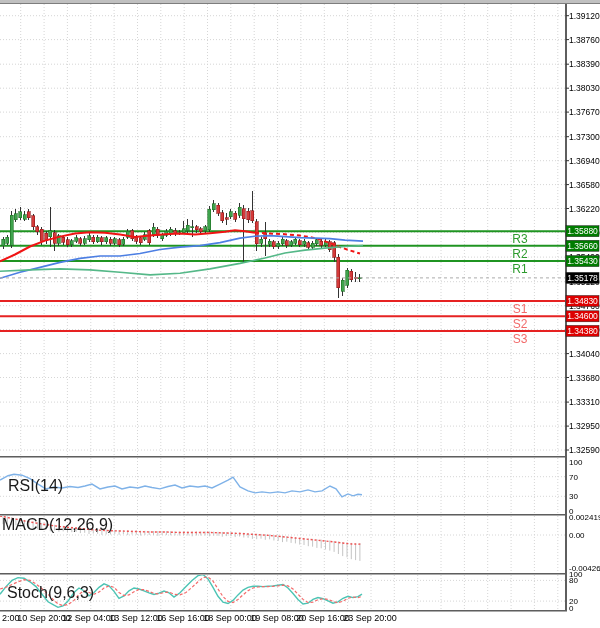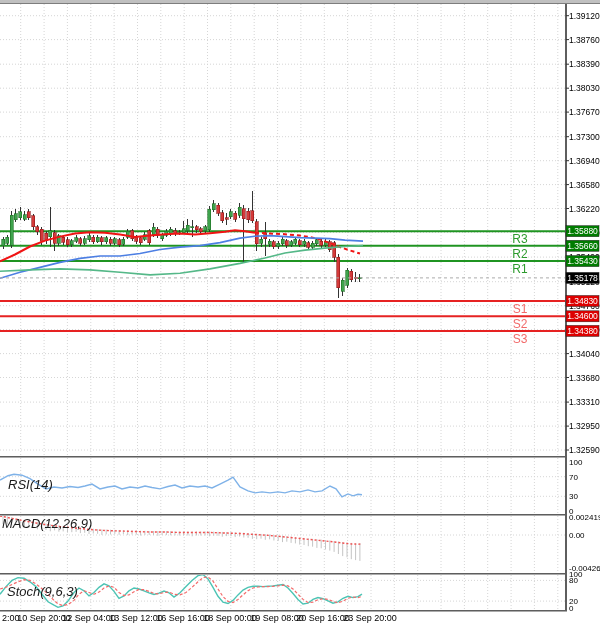--- a/index.html
+++ b/index.html
@@ -2,22 +2,22 @@
 <html><head>
 <meta charset="utf-8">
 <style>
   html,body{margin:0;padding:0;background:#fff;}
   #terminal{
     position:relative;width:600px;height:628px;background:#4d7c0f;
     font-family:"Liberation Sans",sans-serif;overflow:hidden;
   }
   #chart-svg{position:absolute;left:0;top:0;}
   .ind-label{
-    position:absolute;font-size:13px;color:#1a1a1a;letter-spacing:0;
-    font-family:"Liberation Sans",sans-serif;pointer-events:none;font-style:italic;
+    position:absolute;font-size:16px;color:#1a1a1a;letter-spacing:0;
+    font-family:"Liberation Sans",sans-serif;pointer-events:none;
   }
   #rsi-label{left:8px;top:477px;}
   #macd-label{left:2px;top:516px;}
   #stoch-label{left:7px;top:584px;}
   text{font-family:"Liberation Sans",sans-serif;}
 </style>
 </head>
 <body>
 
 <div id="terminal">

